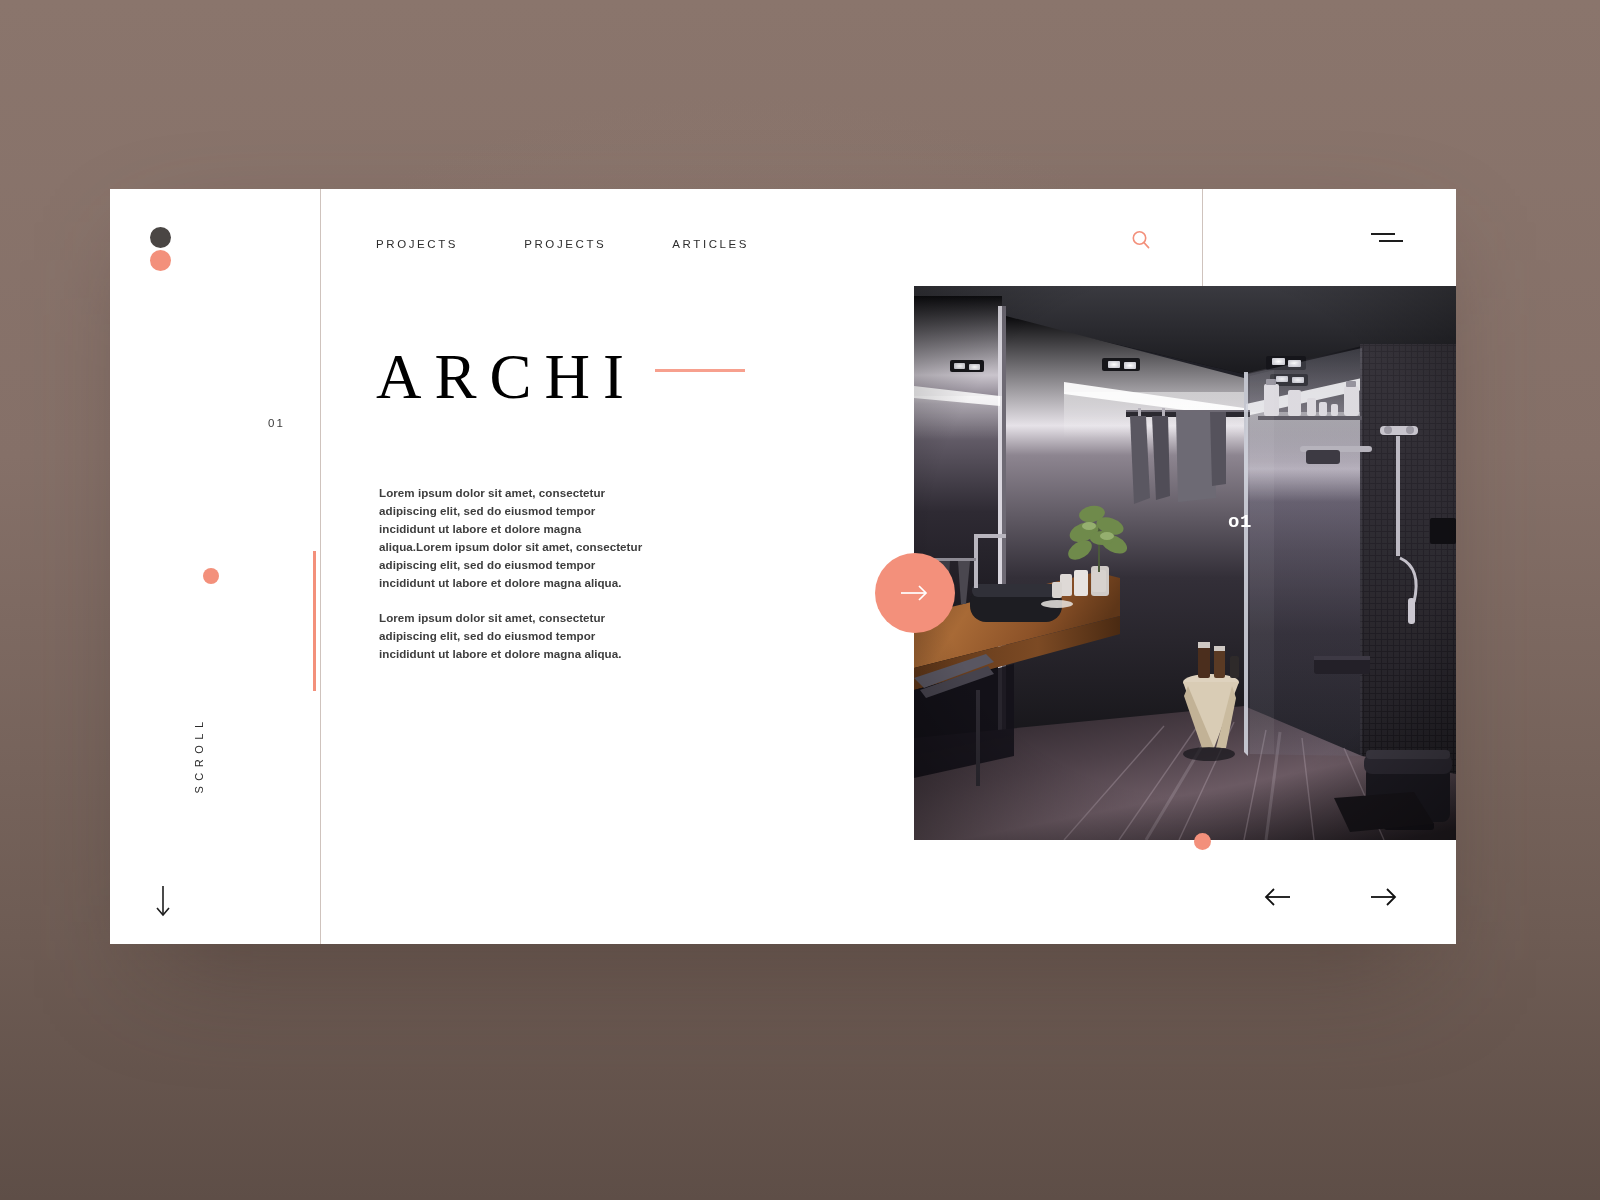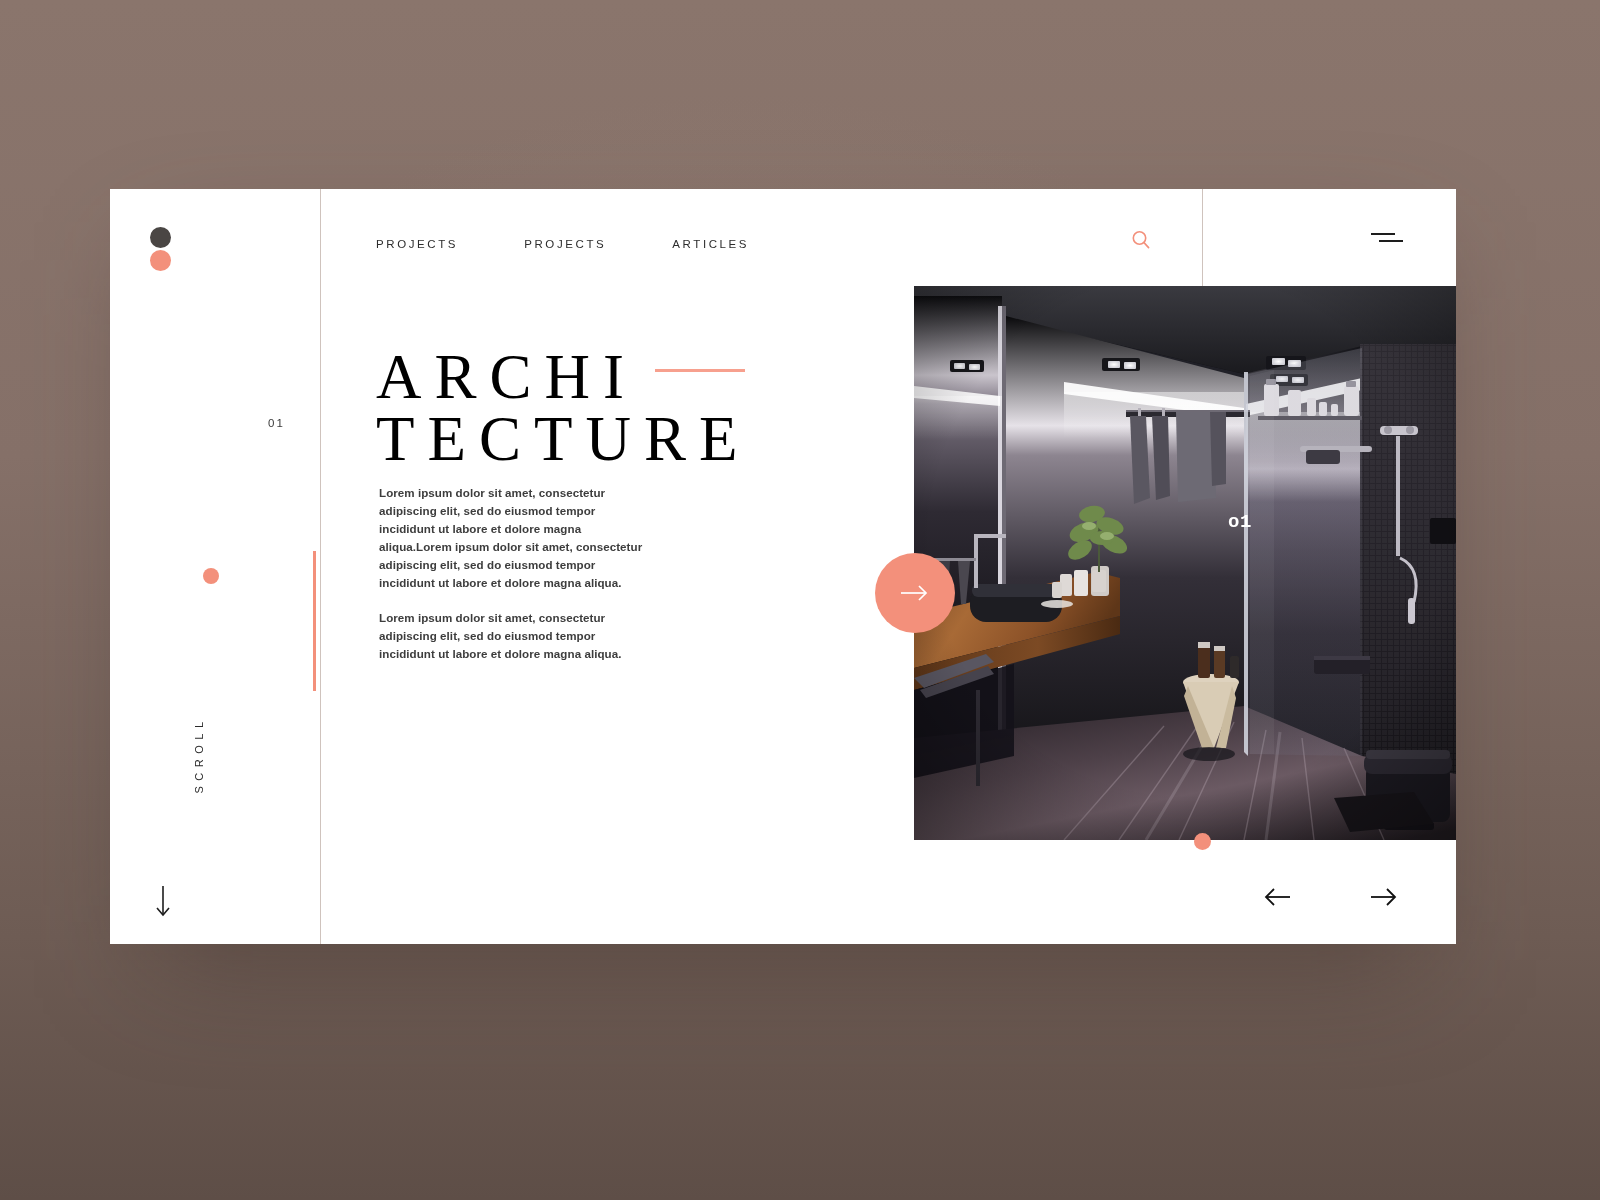--- a/index.html
+++ b/index.html
@@ -558,21 +558,20 @@
   <svg viewBox="0 0 20 36" width="20" height="36">
     <line x1="10" y1="2" x2="10" y2="30" stroke="#1d1d1d" stroke-width="1.6"></line>
     <polyline points="4,24 10,31 16,24" fill="none" stroke="#1d1d1d" stroke-width="1.6"></polyline>
   </svg>
 </div>
 
 <div class="index-num">01</div>
 
 <div class="headline">
   <div class="headline-line">ARCHI</div>
-  <div class="headline-line">TECTURE</div>
 </div>
 <div class="headline-rule"></div>
 
 <div class="copy-accent"></div>
 <div class="body-copy">
   <p>Lorem ipsum dolor sit amet, consectetur adipiscing elit, sed do eiusmod tempor incididunt ut labore et dolore magna aliqua.Lorem ipsum dolor sit amet, consectetur adipiscing elit, sed do eiusmod tempor incididunt ut labore et dolore magna aliqua.</p>
   <p>Lorem ipsum dolor sit amet, consectetur adipiscing elit, sed do eiusmod tempor incididunt ut labore et dolore magna aliqua.</p>
 </div>
 
 <div class="photo-label">o1</div>

